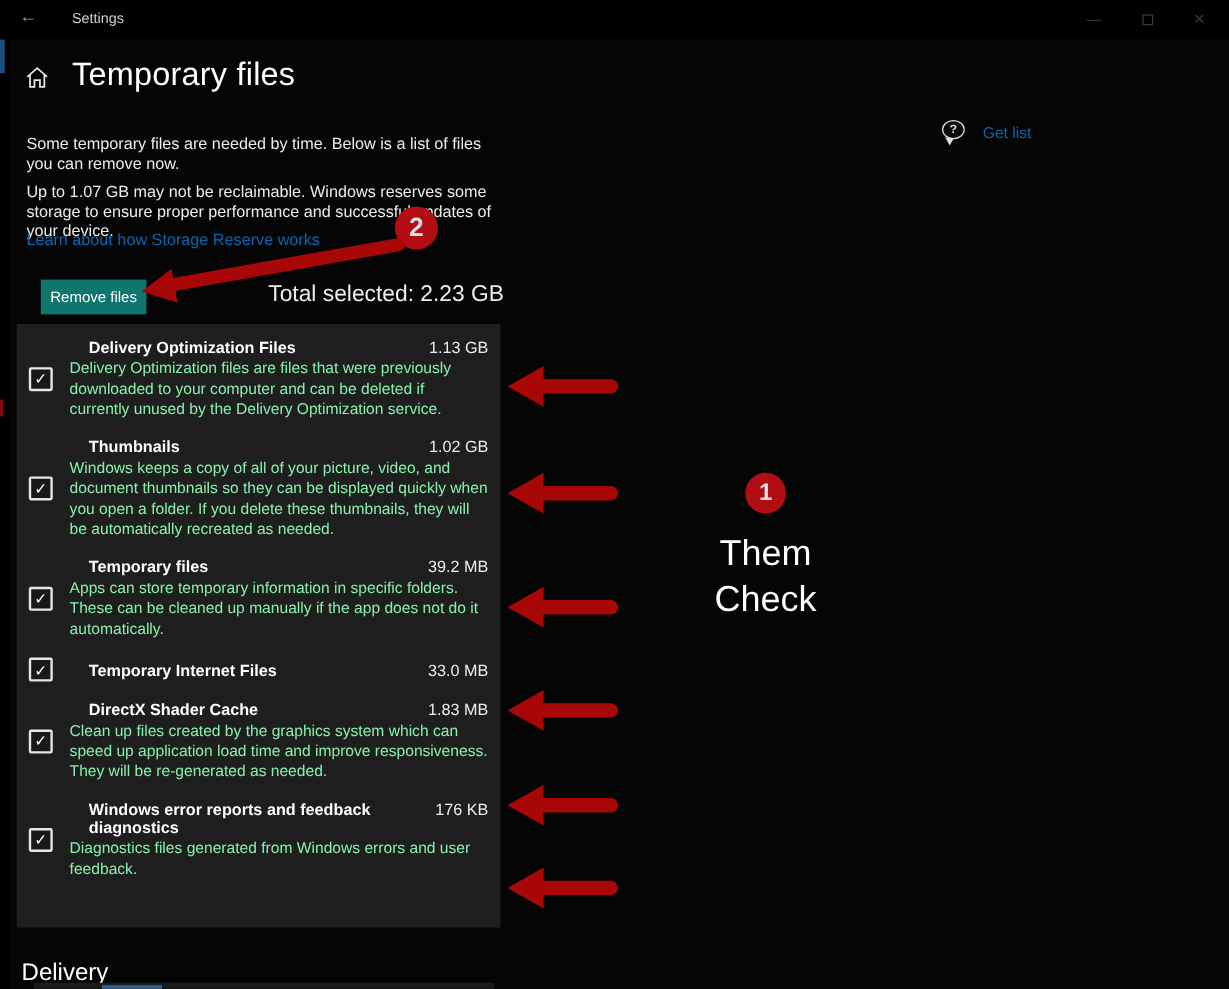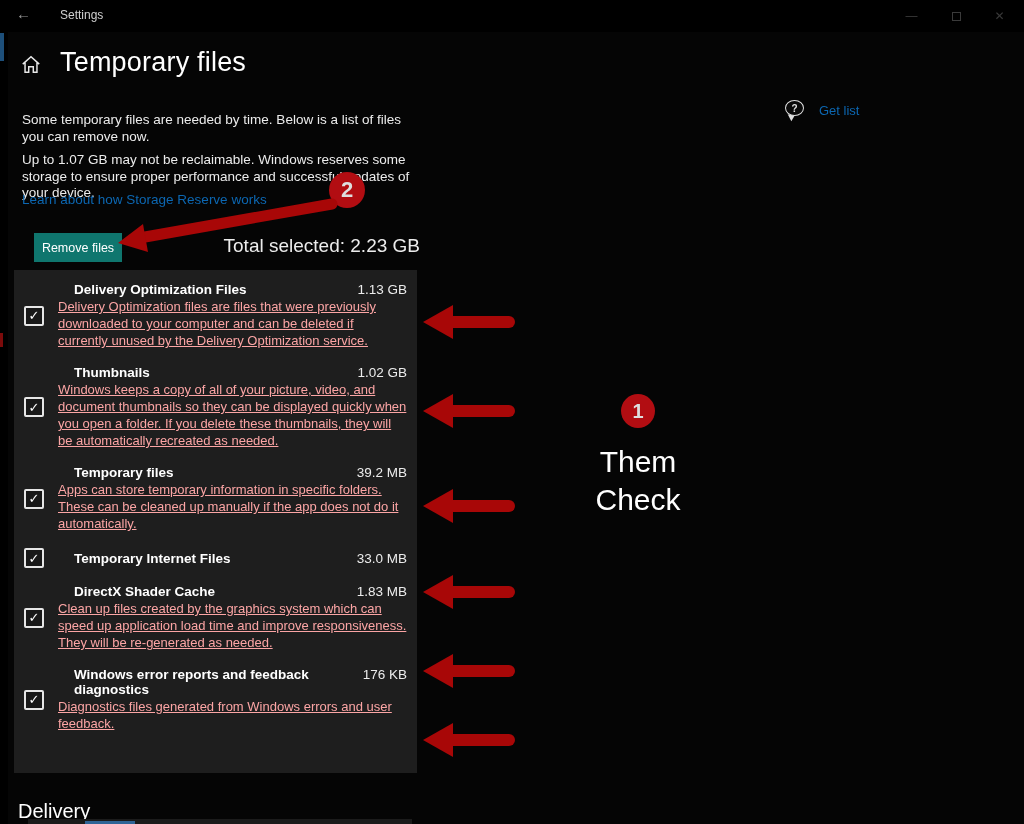--- a/index.html
+++ b/index.html
@@ -48,21 +48,21 @@
   .total-selected { position:absolute; left:220px; top:235px; width:200px; text-align:right; font-size:19px; color:#ececec; }
 
   
   .panel { position:absolute; left:14px; top:270px; width:403px; height:503px; background:#1e1e1e; padding:12px 10px 0 10px; }
   .row { display:flex; align-items:center; margin-bottom:16px; }
   .cb { flex:0 0 20px; width:20px; height:20px; margin-right:14px; border:2px solid #e6e6e6; border-radius:2px; background:#181818; display:flex; align-items:center; justify-content:center; color:#ffffff; font-size:13px; line-height:1; cursor:pointer; }
   .row-body { flex:1; min-width:0; }
   .row-head { display:flex; justify-content:space-between; align-items:baseline;padding-left:16px; }
   .row-title { font-size:13.5px; font-weight:bold; color:#ffffff; }
   .row-size { font-size:13.5px; color:#ececec; white-space:nowrap; margin-left:8px; }
-  .row-desc { margin-top:1px; font-size:13px; line-height:17px; color:#fca5a5;text-decoration:underline; }
+  .row-desc { margin-top:1px; font-size:13px; line-height:17px; color:#86efac; }
 
   
   .num-circle { position:absolute; border-radius:50%; background:#b20d12; color:#dedede; display:flex; align-items:center; justify-content:center; font-weight:bold; }
   .circle2 { left:329px; top:172px; width:36px; height:36px; font-size:22px; }
   .circle1 { left:621px; top:394px; width:34px; height:34px; font-size:20px; }
   .check-them { position:absolute; left:568px; top:443px; width:140px; text-align:center; font-size:30px; line-height:38px; color:#ffffff; }
 
   .h-arrow { position:absolute; width:92px; height:34px; }
   .h-arrow .tail { position:absolute; left:24px; top:11px; right:0; height:12px; background:#a80707; border-radius:0 7px 7px 0; }
   .h-arrow .head { position:absolute; left:0; top:0; width:0; height:0; border-top:17px solid transparent; border-bottom:17px solid transparent; border-right:30px solid #a80707; }

